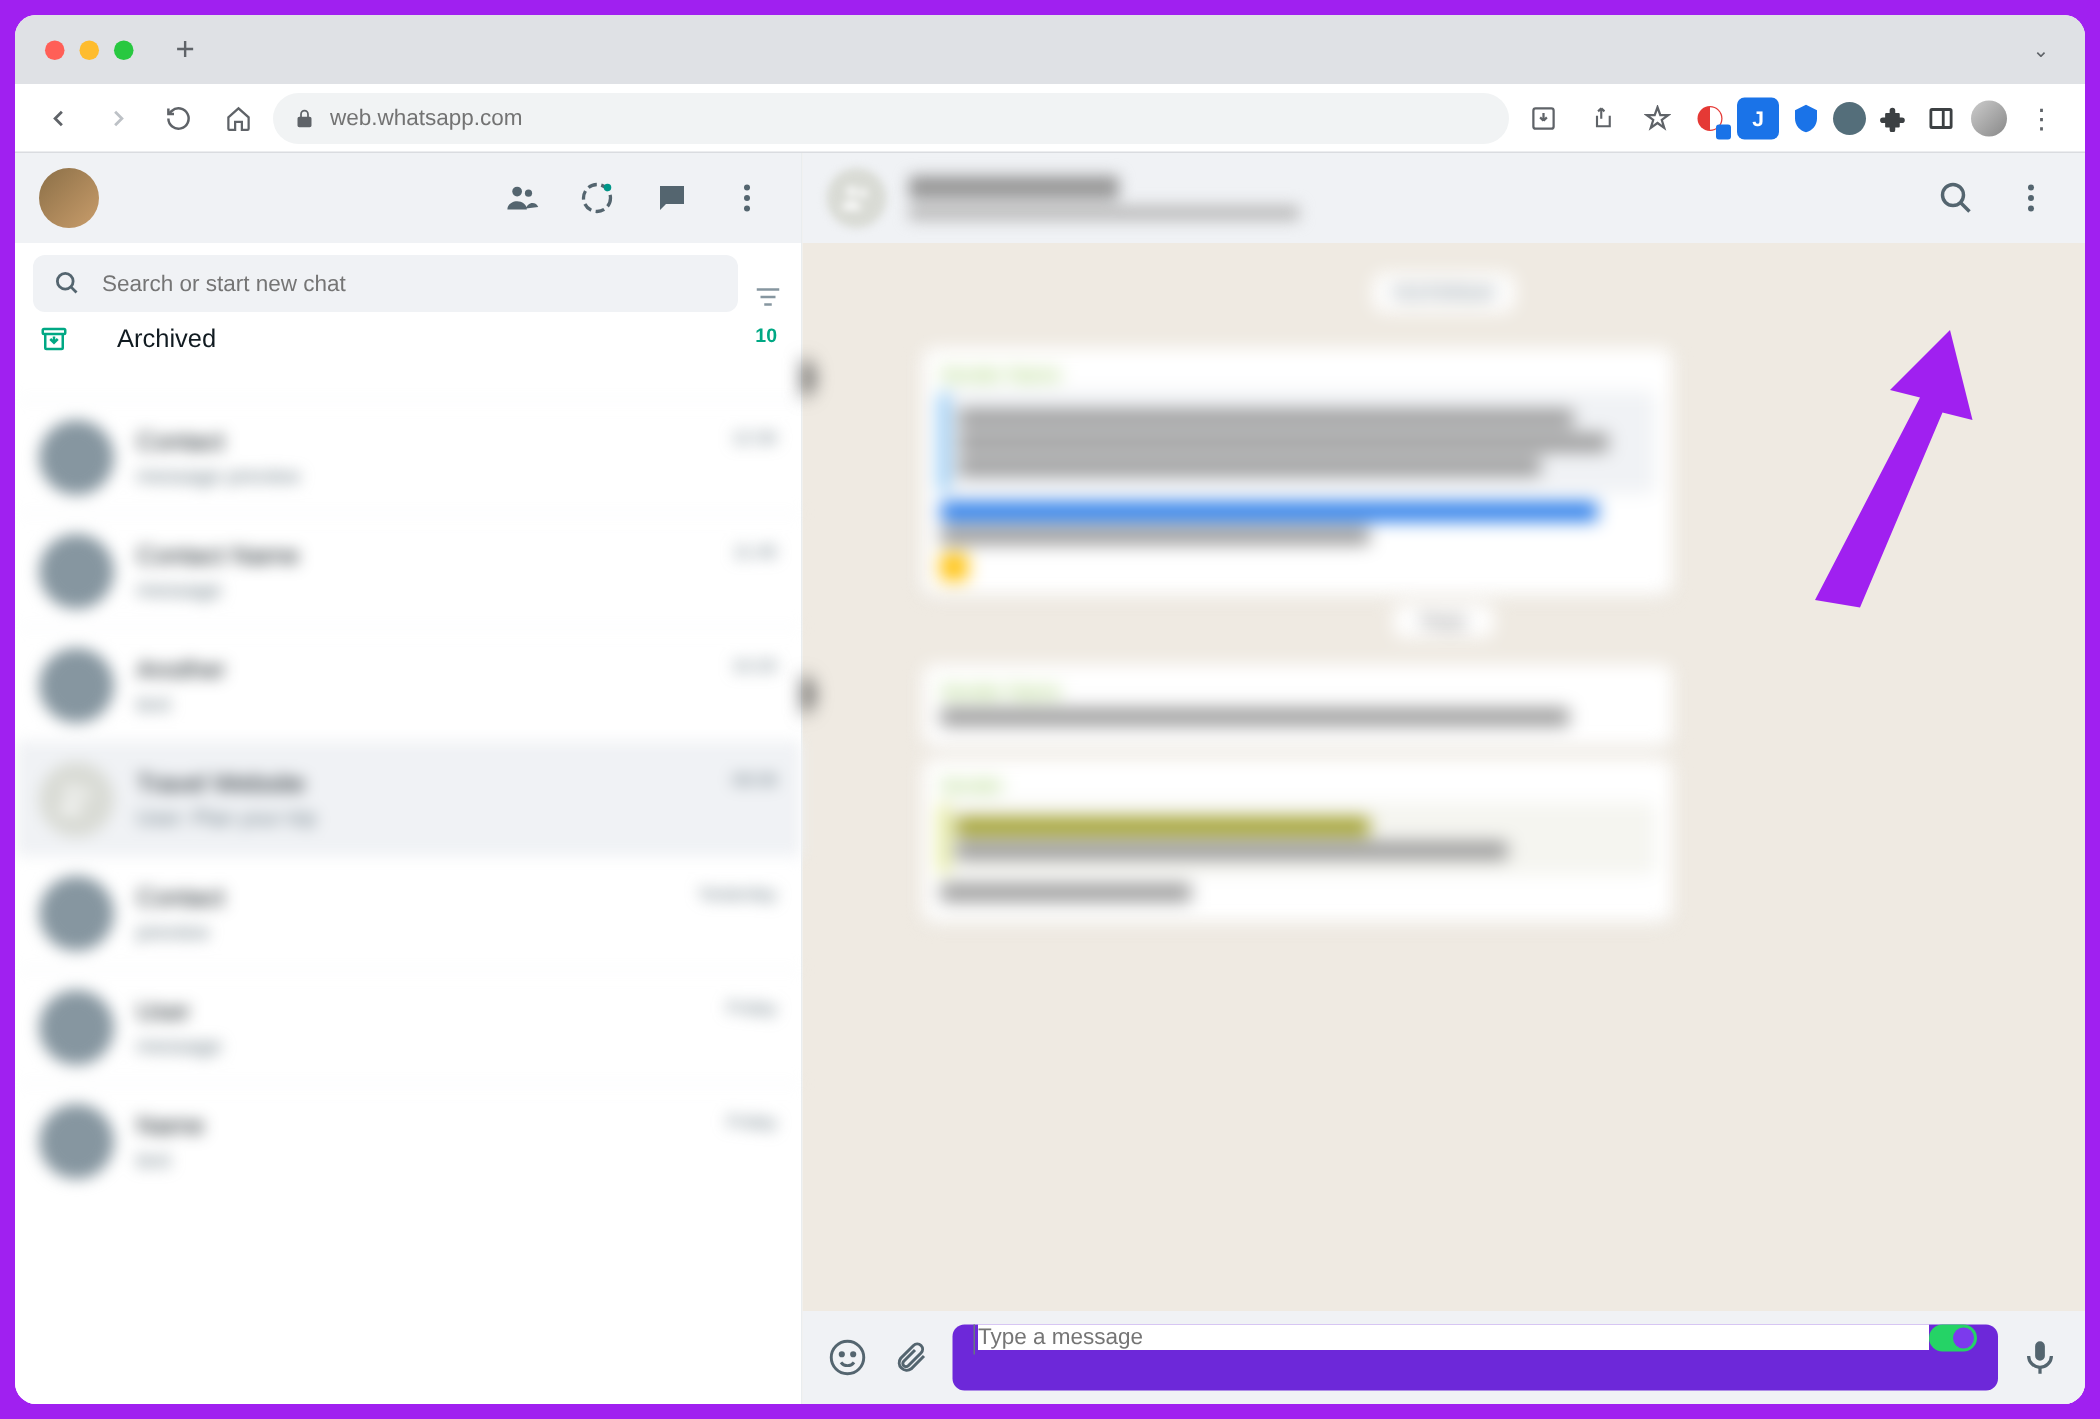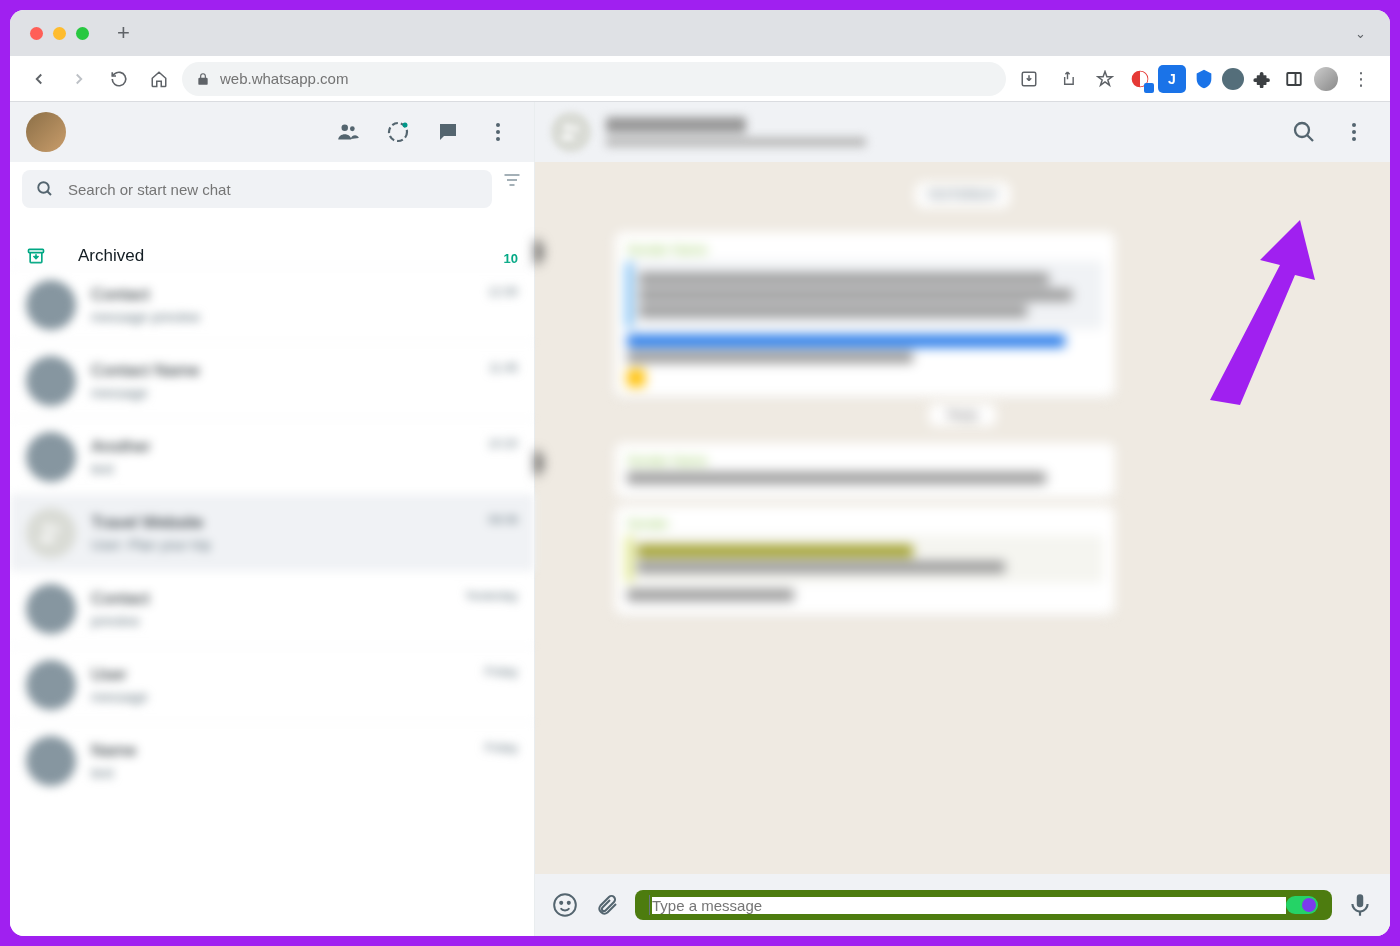--- a/index.html
+++ b/index.html
@@ -22,25 +22,25 @@
 .address{flex:1;height:34px;background:#f1f3f4;border-radius:17px;display:flex;align-items:center;padding:0 14px;gap:10px;font-size:15px;color:#737373}
 .lock{width:14px;height:14px}
 .ext-icons{display:flex;gap:4px;align-items:center}
 .ext{width:28px;height:28px;display:flex;align-items:center;justify-content:center;border-radius:4px;font-size:16px}
 .app{flex:1;display:flex;overflow:hidden}
 .left{width:525px;display:flex;flex-direction:column;border-right:1px solid #e9edef;background:#fff}
 .lheader{height:60px;background:#f0f2f5;display:flex;align-items:center;padding:0 16px;gap:10px}
 .avatar{width:40px;height:40px;border-radius:50%;background:linear-gradient(135deg,#8b6f47,#c99d6b)}
 .lheader-actions{margin-left:auto;display:flex;gap:10px}
 .hicon{width:40px;height:40px;display:flex;align-items:center;justify-content:center;cursor:pointer;color:#54656f}
-.searchbar{padding:8px 12px;display:flex;align-items:flex-start;gap:10px;background:#fff}
+.searchbar{padding:8px 12px;display:flex;align-items:flex-end;gap:10px;background:#fff}
 .search-input{flex:1;height:38px;background:#f0f2f5;border-radius:8px;display:flex;align-items:center;padding:0 14px;gap:14px;color:#667781}
 .search-input input{border:none;background:transparent;outline:none;font-size:15px;flex:1;color:#3b4a54}
 .filter{color:#8696a0;cursor:pointer}
-.archived{height:50px;display:flex;align-items:flex-end;padding:0 16px;gap:32px;cursor:pointer}
+.archived{height:50px;display:flex;align-items:flex-start;padding:0 16px;gap:32px;cursor:pointer}
 .arch-icon{width:20px;height:20px;color:#00a884}
 .arch-label{font-size:17px;color:#111b21;flex:1}
 .arch-count{color:#00a884;font-weight:600;font-size:13px}
 .chatlist{flex:1;overflow-y:auto;filter:blur(5px)}
 .chat-item{height:76px;display:flex;align-items:center;padding:0 16px;gap:15px;cursor:pointer;border-top:1px solid #f0f2f5}
 .chat-item.selected{background:#f0f2f5}
 .chat-av{width:50px;height:50px;border-radius:50%;background:#8696a0;flex-shrink:0}
 .chat-av.grp{background:#d9dbd5;display:flex;align-items:center;justify-content:center;color:#fff;font-size:24px}
 .chat-body{flex:1;display:flex;flex-direction:column;gap:4px}
 .chat-row{display:flex;justify-content:space-between}
@@ -56,21 +56,21 @@
 .rheader-actions{display:flex;gap:10px}
 .messages{flex:1;overflow:hidden;padding:20px;filter:blur(6px);position:relative}
 .date-pill{background:#fff;padding:6px 12px;border-radius:8px;font-size:12px;color:#54656f;display:inline-block;margin:0 auto 16px;position:relative;left:50%;transform:translateX(-50%)}
 .msg{background:#fff;border-radius:8px;padding:10px 12px;margin:8px 40px 8px 60px;box-shadow:0 1px 1px rgba(0,0,0,.1);max-width:500px}
 .msg-av{width:32px;height:32px;border-radius:50%;background:#555;position:absolute;margin-left:-44px;margin-top:4px}
 .msg-name{color:#8bc34a;font-size:13px;font-weight:500;margin-bottom:4px}
 .msg-quote{border-left:4px solid #2196f3;background:#f0f2f5;padding:8px;border-radius:4px;margin-bottom:6px}
 .msg-line{height:12px;background:#999;border-radius:2px;margin:4px 0}
 .footer{height:62px;background:#f0f2f5;display:flex;align-items:center;padding:0 16px;gap:14px}
 .fbtn{width:28px;height:28px;display:flex;align-items:center;justify-content:center;color:#54656f;cursor:pointer}
-.compose{flex:1;height:30px;background:#4d7c0f;border-radius:8px;display:flex;align-items:center;padding:0 14px}
+.compose{flex:1;height:44px;background:#6d28d9;border-radius:8px;display:flex;align-items:flex-start;padding:0 14px}
 .compose input{border:none;outline:none;font-size:15px;flex:1;color:#3b4a54}
 .toggle{width:32px;height:18px;background:#25d366;border-radius:9px;position:relative}
 .toggle::after{content:"";position:absolute;width:14px;height:14px;background:#7c3aed;border-radius:50%;right:2px;top:2px}
 .arrow-annotation{position:absolute;right:60px;top:200px;pointer-events:none;z-index:100}
 svg{display:block}
 </style>
 </head>
 <body>
 
 <div class="window">

